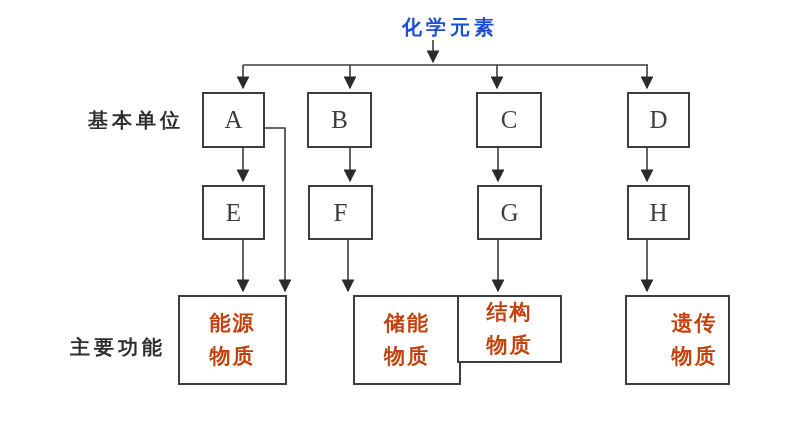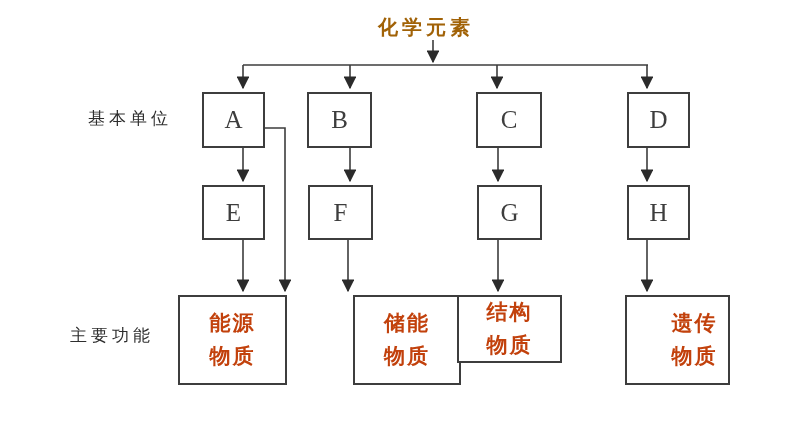--- a/index.html
+++ b/index.html
@@ -9,39 +9,39 @@
     height: 427px;
     background: #ffffff;
     font-family: "Liberation Serif", serif;
     color: #333333;
     overflow: hidden;
   }
   .title {
     position: absolute;
     left: 378px; top: 14px;
     width: 120px;
-    text-align: left;
+    text-align: right;
     font-size: 20px;
     letter-spacing: 4px;
     font-weight: bold;
-    color: #a16207;
+    color: #1d4ed8;
     font-family: "Liberation Sans", sans-serif;
   }
   .row-label {
     position: absolute;
-    font-size: 17px;
+    font-size: 20px;
     color: #2e2e2e;
-    font-weight: normal;
+    font-weight: bold;
     letter-spacing: 4px;
     white-space: nowrap;
     font-family: "Liberation Sans", sans-serif;
   }
   #label-row1 { left: 88px;  top: 107px; }
   #label-row2 { left: 46px;  top: 199px; letter-spacing: 2px; }
-  #label-row3 { left: 70px;  top: 324px; }
+  #label-row3 { left: 70px;  top: 334px; }
   .box {
     position: absolute;
     border: 2px solid #3d3d3d;
     background: #ffffff;
     box-sizing: border-box;
     display: flex;
     align-items: center;
     justify-content: center;
   }
   .letter {

